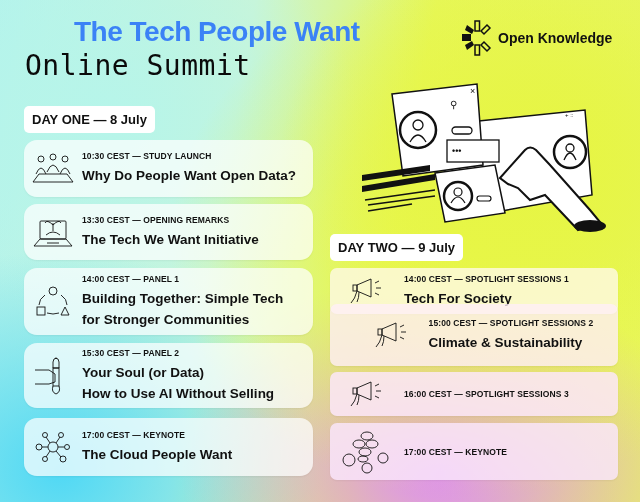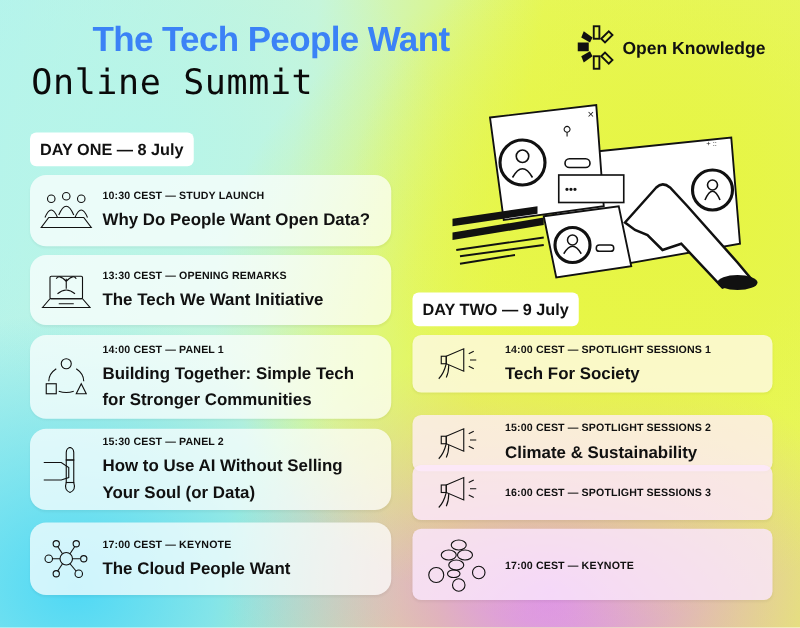--- a/index.html
+++ b/index.html
@@ -166,22 +166,22 @@
     <svg width="44" height="44" viewBox="0 0 44 44" fill="none" stroke="#111" stroke-width="0.9">
       <path d="M26,4 q-4,0 -4,4 l0,6 l6,0 l0,-6 q0,-4 -4,-4"></path>
       <rect x="22" y="14" width="6" height="18"></rect>
       <path d="M22,32 q-2,6 3,8 q5,-2 3,-8"></path>
       <path d="M4,16 L18,16 L24,20 L24,28 L18,30 L8,30 L4,30"></path>
     </svg>
   </div>
   <div class="txt">
     <div class="meta">15:30 CEST — PANEL 2</div>
     <div class="headline">
+      <div>Your Soul (or Data)</div>
       <div>How to Use AI Without Selling</div>
-      <div>Your Soul (or Data)</div>
     </div>
   </div>
 </div>
 
 <div class="card left-card" style="top:418px; height:58px;">
   <div class="ico">
     <svg width="44" height="36" viewBox="0 0 44 36" fill="none" stroke="#111" stroke-width="0.9">
       <circle cx="22" cy="18" r="5"></circle>
       <circle cx="8" cy="18" r="3"></circle>
         <circle cx="36" cy="18" r="2.5"></circle>
@@ -215,21 +215,21 @@
         <path d="M28,18 l4,2"></path>
       <path d="M10,16 q-2,8 -6,12 M12,17 q0,6 -2,10"></path>
     </svg>
   </div>
   <div class="txt">
     <div class="meta">14:00 CEST — SPOTLIGHT SESSIONS 1</div>
     <div class="headline"><span>Tech For Society</span></div>
   </div>
 </div>
 
-<div class="card right-card" style="top:332px; height:45px; background: rgba(255,238,248,0.78);">
+<div class="card right-card" style="top:304px; height:62px; background: rgba(255,238,248,0.78); justify-content: center;">
   <div class="ico">
     <svg width="40" height="32" viewBox="0 0 40 32" fill="none" stroke="#111" stroke-width="0.9">
       <path d="M10,10 L24,4 L24,22 L10,16 Z"></path>
         <rect x="6" y="10" width="4" height="6"></rect>
       <path d="M28,8 l4,-2"></path>
         <path d="M29,13 l5,0"></path>
         <path d="M28,18 l4,2"></path>
       <path d="M10,16 q-2,8 -6,12 M12,17 q0,6 -2,10"></path>
     </svg>
   </div>

